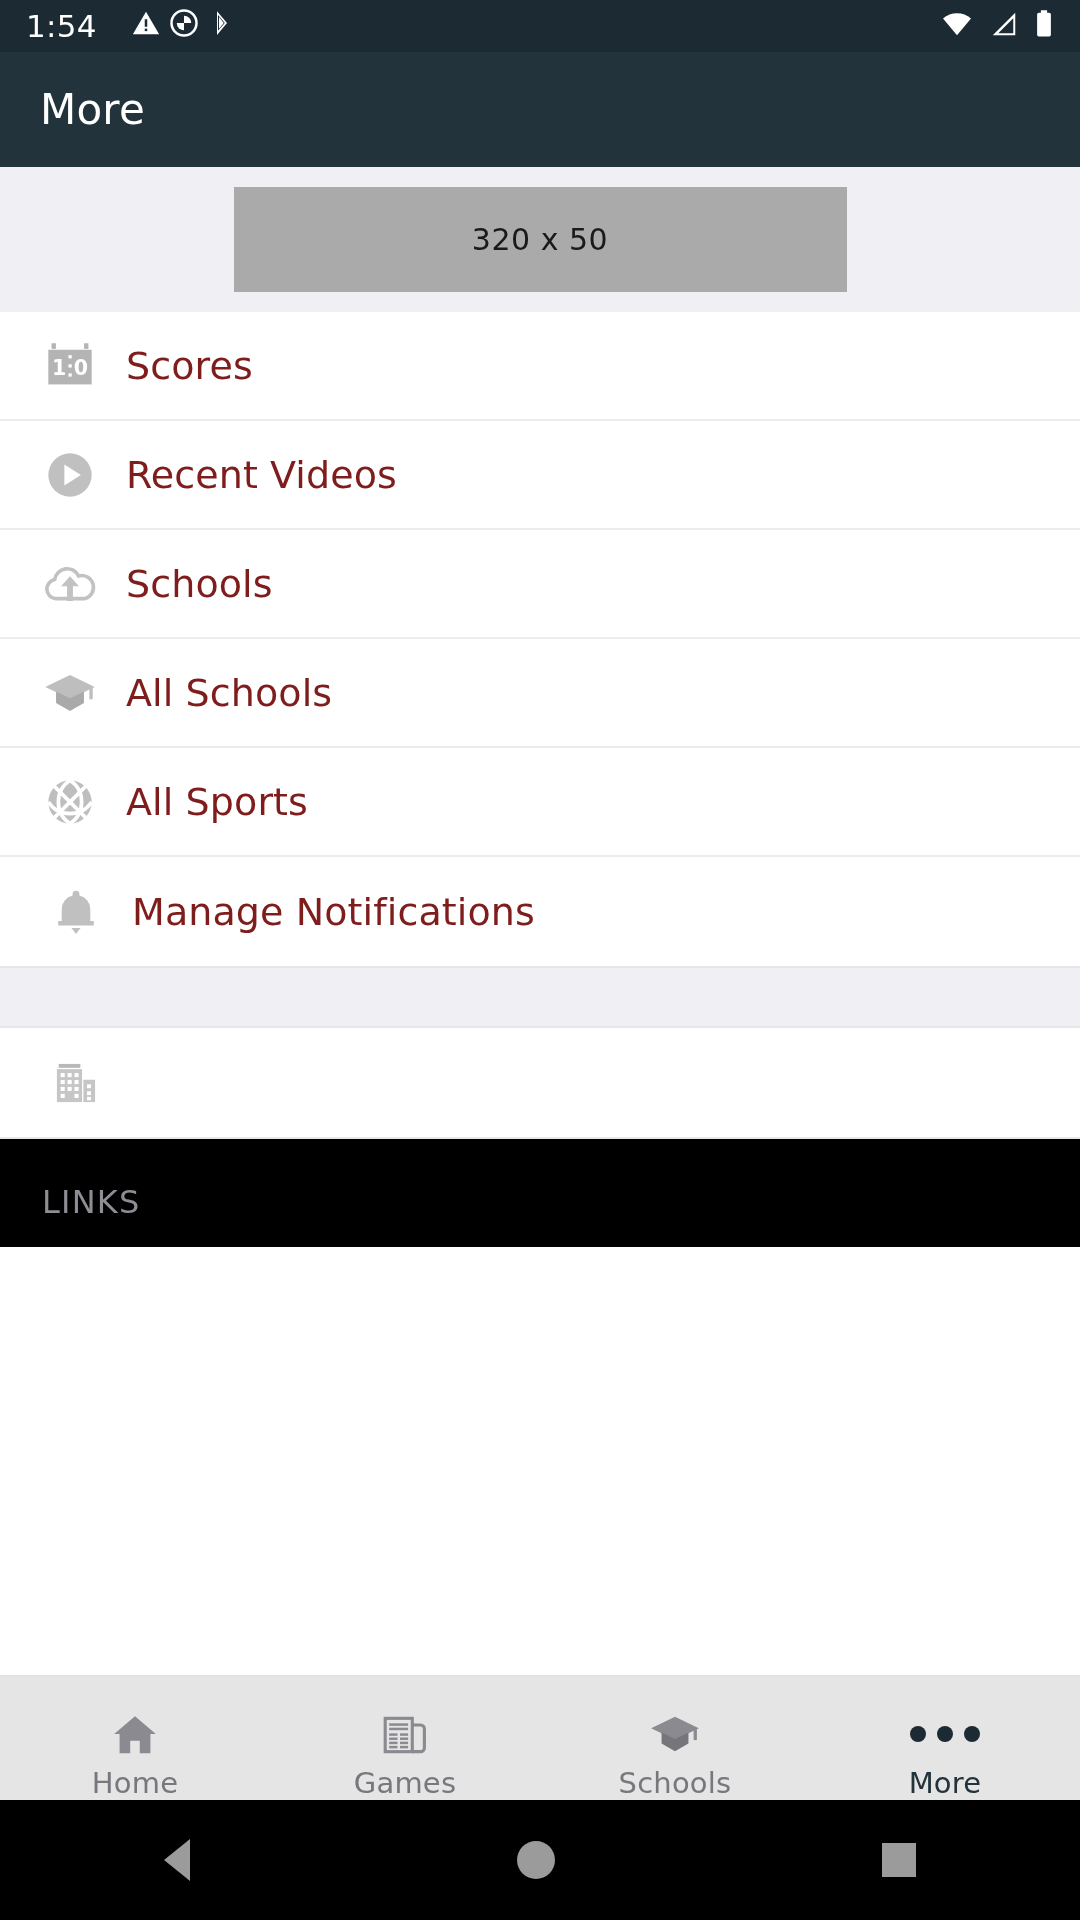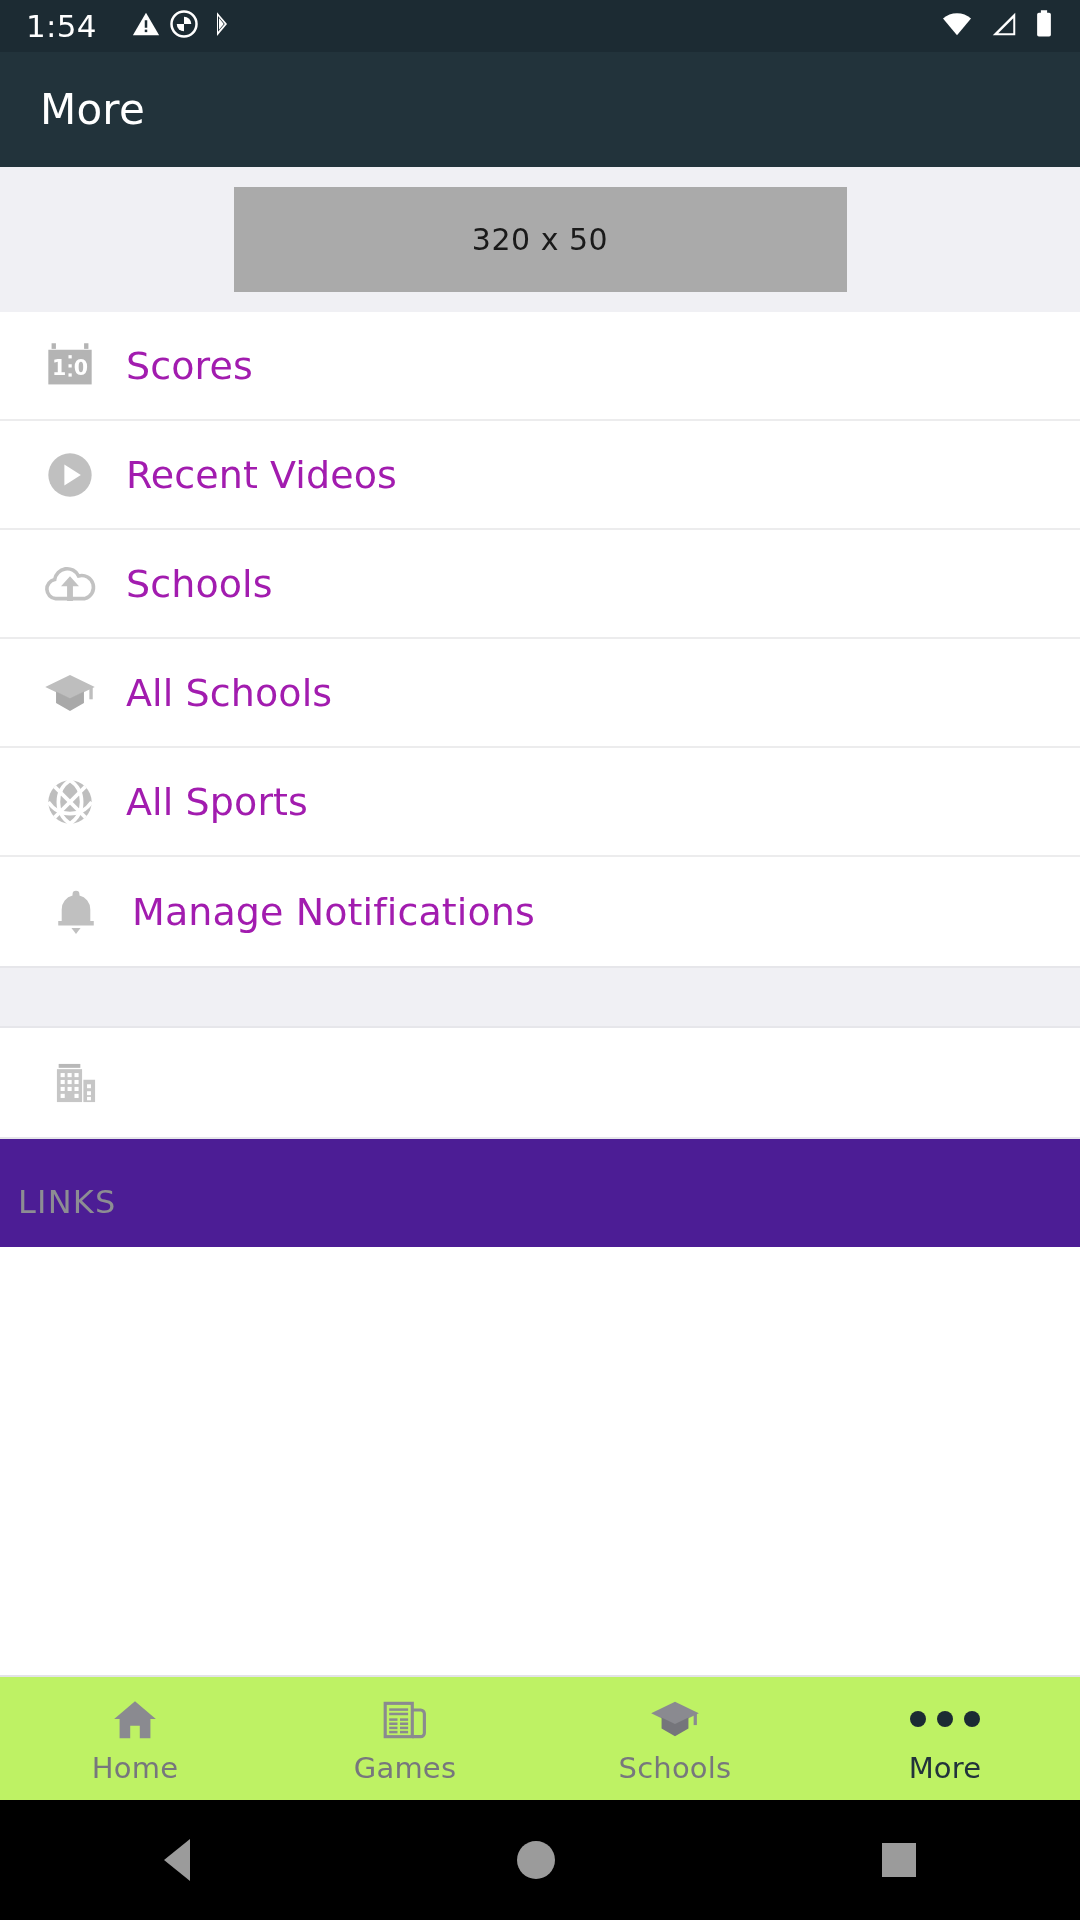--- a/index.html
+++ b/index.html
@@ -26,21 +26,21 @@
   }
   .status-clock {
     color: #ffffff;
     font-size: 31px;
     letter-spacing: 0.3px;
     margin-right: 26px;
     font-family: "DejaVu Sans", "Liberation Sans", sans-serif;
   }
   .status-left-icons {
     display: flex;
-    align-items: center;
+    align-items: flex-start;
     gap: 8px;
     flex: 1;
   }
   .status-right-icons {
     display: flex;
     align-items: center;
     gap: 14px;
   }
   .sbicon { display: block; }
 
@@ -99,58 +99,59 @@
     width: 56px;
     height: 56px;
     flex: 0 0 56px;
     display: flex;
     align-items: center;
     justify-content: center;
     margin-right: 28px;
   }
   .menu-label {
     font-size: 38px;
-    color: #a21caf;
+    color: #7f1d1d;
     font-weight: 400;
     letter-spacing: 0.1px;
   }
 
   .gap-band {
     background: #f0f0f4;
     height: 62px;
     border-top: 2px solid #e6e6ea;
     border-bottom: 2px solid #e6e6ea;
     box-sizing: border-box;
   }
 
   
   .links-band {
-    background: #4c1d95;
+    background: #000000;
     height: 110px;
-    padding: 44px 0 0 18px;
+    padding: 44px 0 0 42px;
     box-sizing: border-box;
     border-top: 2px solid #e6e6ea;
   }
   .links-title {
     color: #8d8d93;
     font-size: 32px;
     letter-spacing: 1.2px;
   }
 
   
   .bottom-nav {
     position: absolute;
     left: 0;
     bottom: 120px;
     width: 1080px;
     height: 125px;
-    background: #bef264;
+    background: #e5e5e5;
     border-top: 2px solid #e3e3e7;
     display: flex;
     box-sizing: border-box;
+    align-items: flex-end;
   }
   .nav-item {
     flex: 1;
     display: flex;
     flex-direction: column;
     align-items: center;
     justify-content: center;
     gap: 6px;
   }
   .nav-icon {

